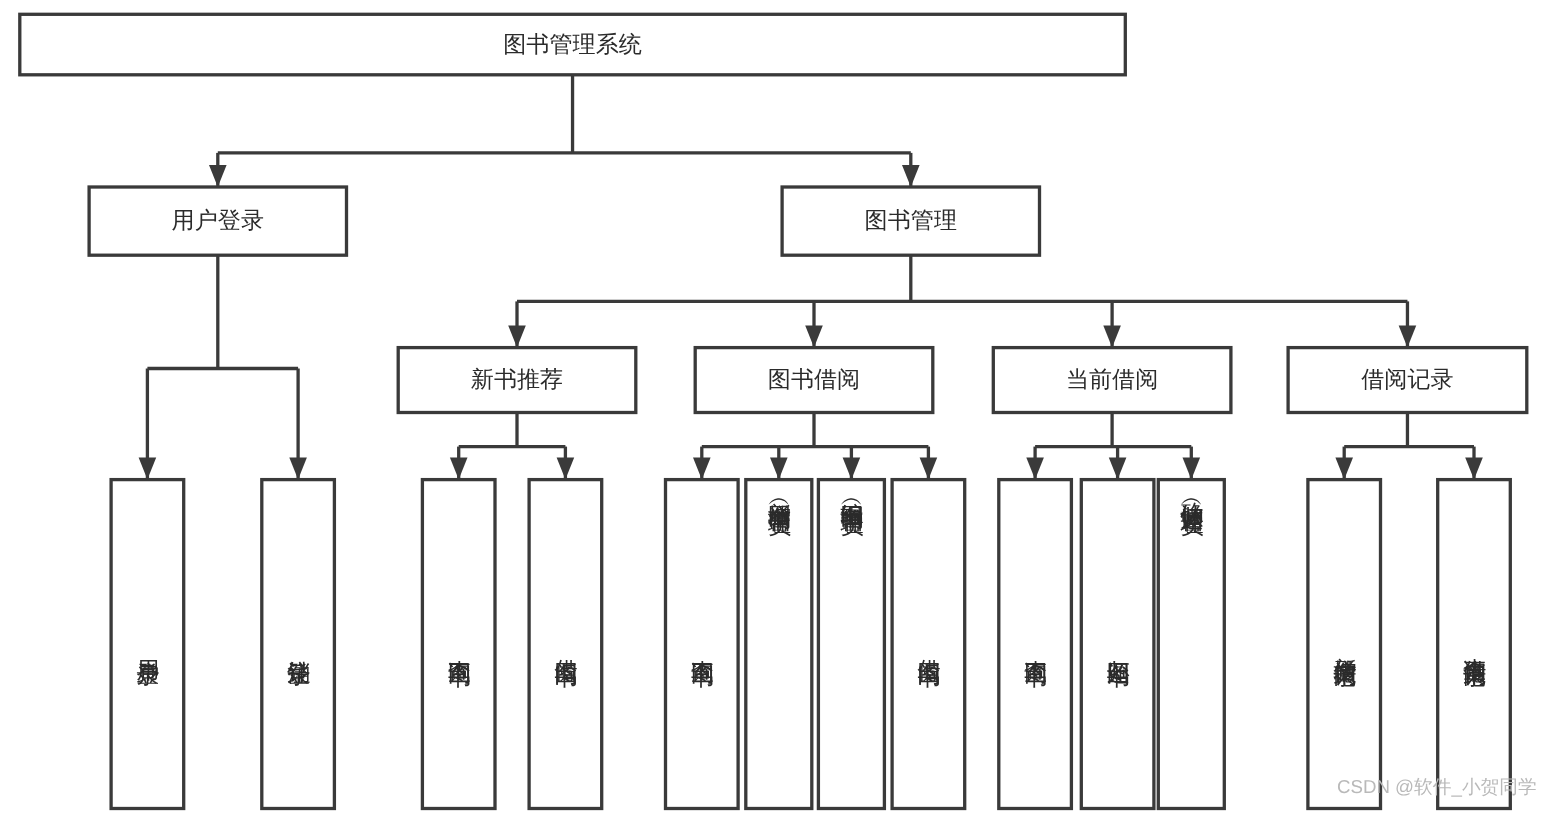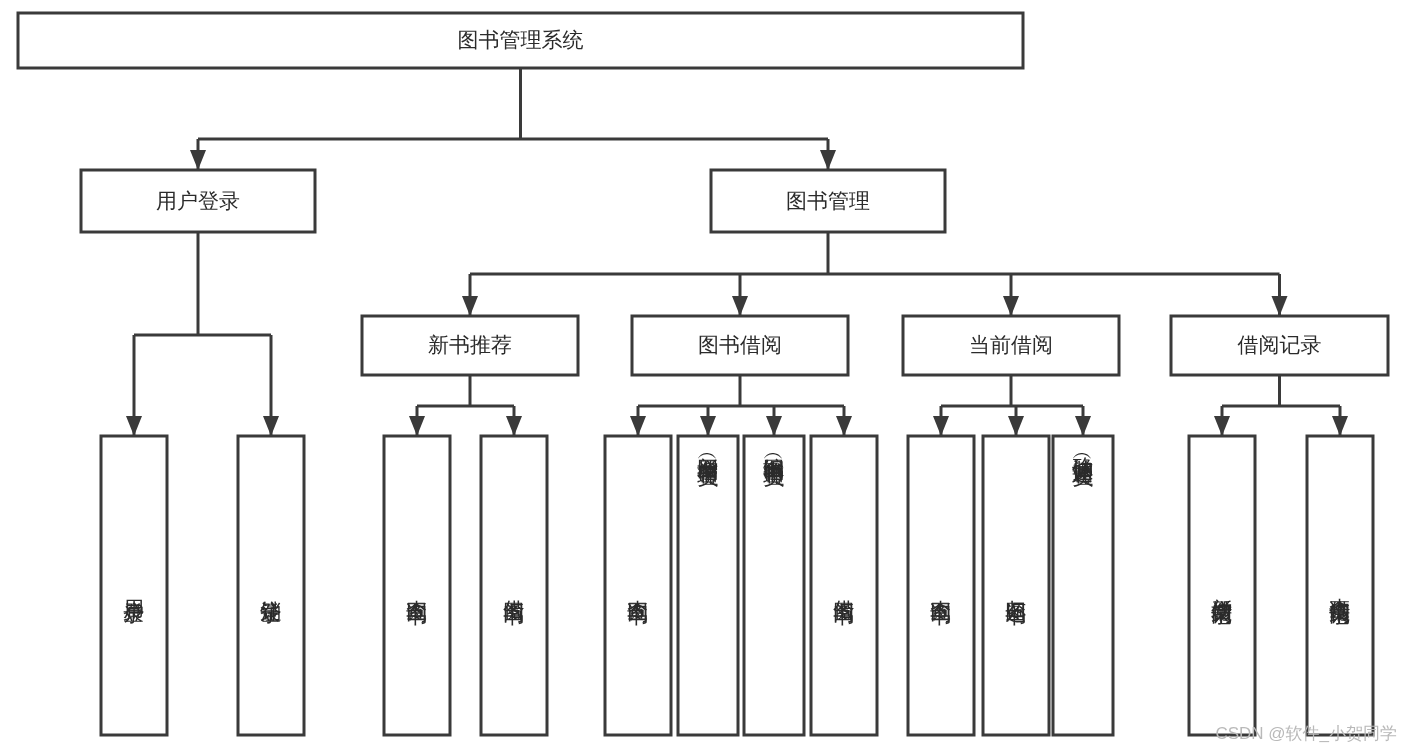--- a/index.html
+++ b/index.html
@@ -24,21 +24,21 @@
   }
   .vert-text{
     writing-mode:vertical-rl;
     text-orientation:upright;
     font-family:"Liberation Sans","DejaVu Sans",sans-serif;
     font-size:21px;color:#2b2b2b;
     line-height:1.02;letter-spacing:1.5px;
     white-space:nowrap;
   }
   .watermark{
-    position:absolute;right:8px;bottom:2px;
+    position:absolute;right:8px;bottom:20px;
     font-family:"Liberation Sans","DejaVu Sans",sans-serif;
     font-size:17px;color:#b9b9b9;white-space:nowrap;
   }
 </style>
 </head>
 <body>
 
 <div id="stage">
 
   <svg class="diagram" viewBox="0 0 1405 747">

